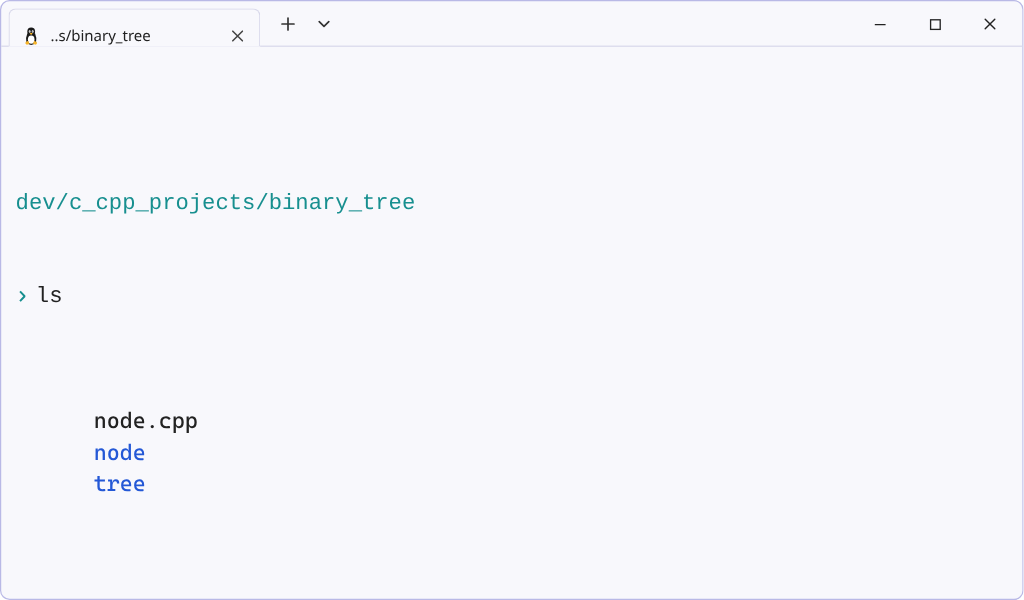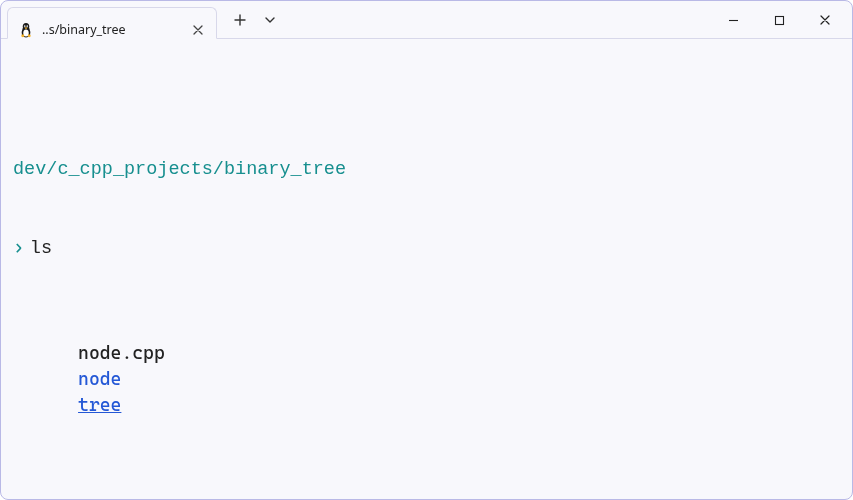--- a/index.html
+++ b/index.html
@@ -114,21 +114,21 @@
     overflow: hidden;
   }
   .cwd { color: #178f8f; font-family: Liberation Mono, monospace; }
   .prompt-sym { color: #178f8f; margin-right: 6px; }
   .cmd-line { display: flex; align-items: baseline; }
   .cmd-text { color: #222; font-family: Liberation Mono, monospace; }
   .blank { height: 1.4em; }
   .fs-blue { color: #2458d6; }
   .fs-plain { color: #222; }
   .ls-line span { margin-right: 1.1em; }
-  .ls-line span:last-child { margin-right: 0; text-decoration: underline; }
+  .ls-line span:last-child { margin-right: 0; }
 </style>
 </head>
 <body>
 
 <div class="window">
 
   <div class="titlebar">
     <div class="tab-strip">
       <div class="tab">
         <span class="tux">

